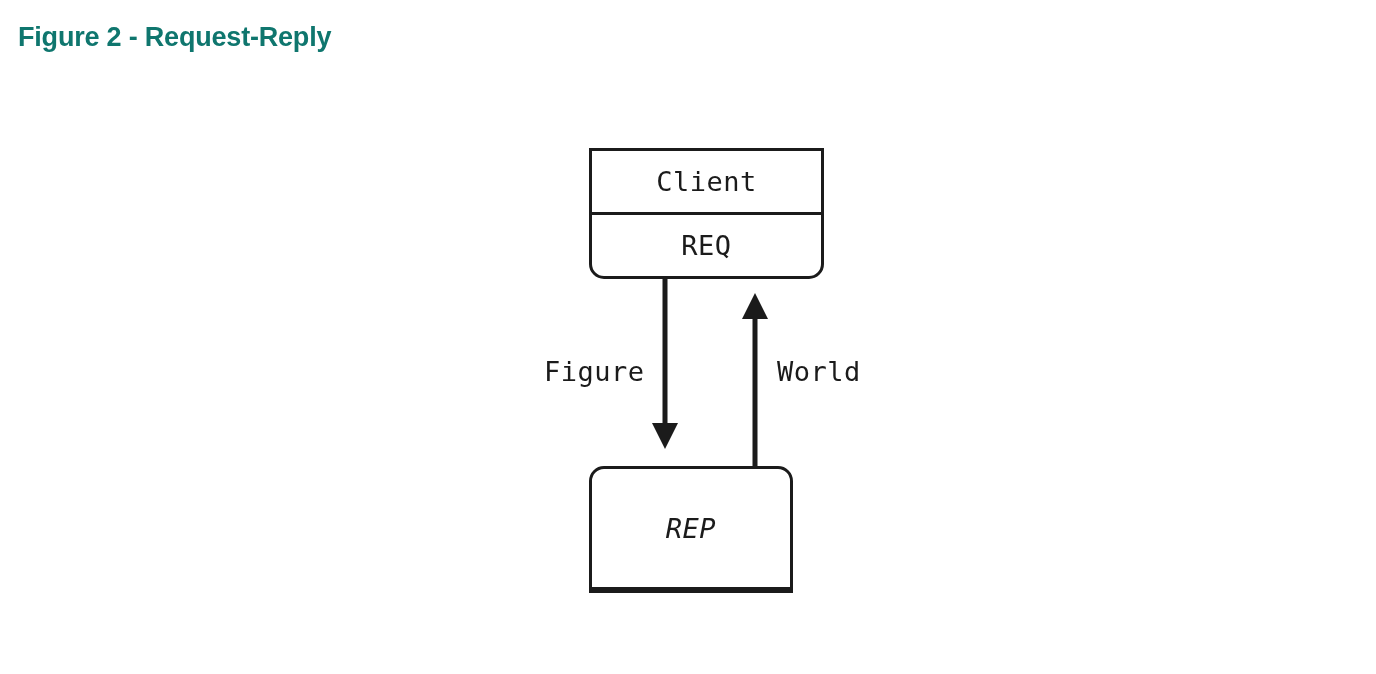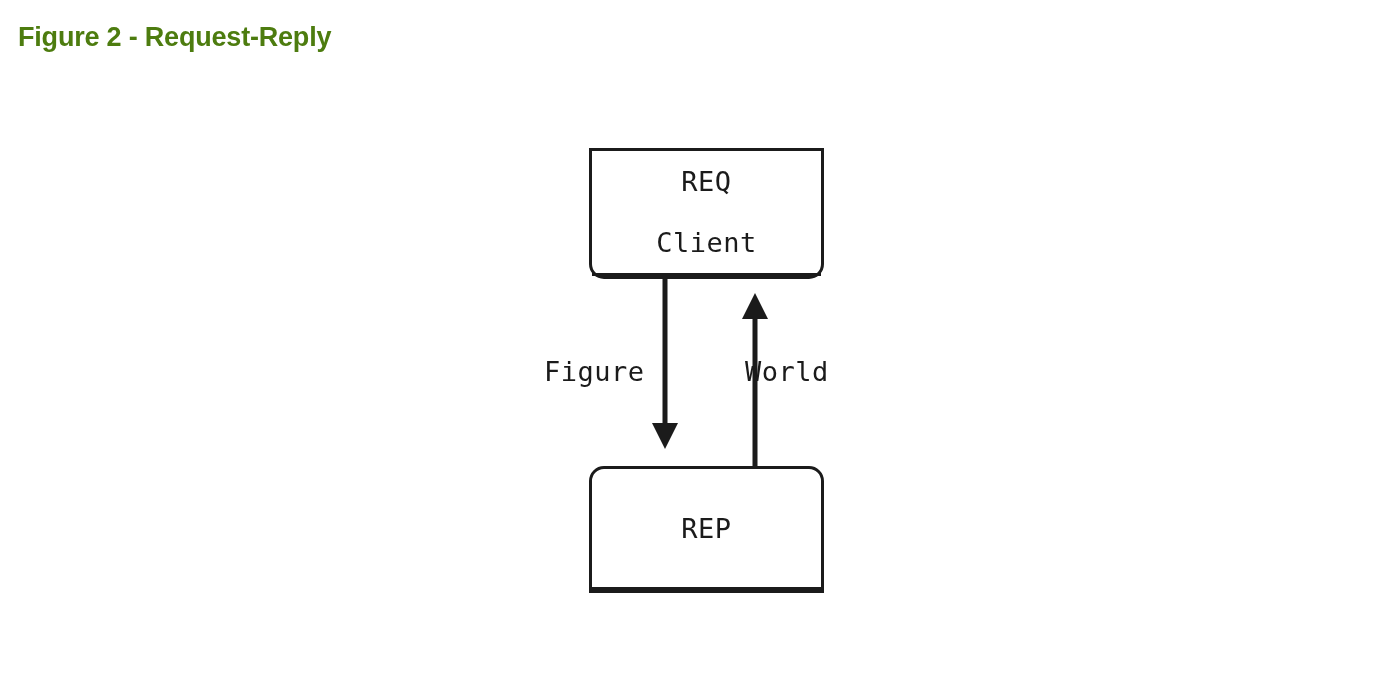--- a/index.html
+++ b/index.html
@@ -17,21 +17,21 @@
     -webkit-font-smoothing: antialiased;
   }
 
   #figure-title {
     position: absolute;
     left: 18px;
     top: 22px;
     font-family: "Liberation Sans", sans-serif;
     font-size: 27px;
     font-weight: bold;
-    color: #4d7c0f;
+    color: #0f766e;
     letter-spacing: -0.2px;
     white-space: nowrap;
   }
 
   #diagram-canvas {
     position: absolute;
     left: 0;
     top: 0;
     width: 1376px;
     height: 674px;
@@ -55,23 +55,24 @@
   #client-node {
     left: 589px;
     top: 148px;
     width: 235px;
     height: 131px;
     border-radius: 0 0 15px 15px;
   }
   #server-node {
     left: 589px;
     top: 466px;
-    width: 235px;
+    width: 204px;
     height: 127px;
     border-radius: 15px 15px 0 0;
+    font-style: italic;
   }
 
   .node-cell {
     flex: 1 1 0;
     display: flex;
     align-items: center;
     justify-content: center;
     font-family: "DejaVu Sans Mono", "Liberation Mono", monospace;
     font-size: 27px;
     color: #1b1b1b;
@@ -87,21 +88,21 @@
   .arrow-label {
     position: absolute;
     font-family: "DejaVu Sans Mono", "Liberation Mono", monospace;
     font-size: 27px;
     color: #1b1b1b;
     letter-spacing: 0.5px;
     line-height: 1;
     white-space: nowrap;
   }
   #label-hello { left: 544px; top: 358px; }
-  #label-world { left: 745px; top: 358px; }
+  #label-world { left: 777px; top: 358px; }
 </style>
 </head>
 <body>
 
 <div id="figure-title">Figure 2 - Request-Reply</div>
 
 <svg id="diagram-canvas" viewBox="0 0 1376 674" xmlns="http://www.w3.org/2000/svg">
 
   <g>
     <line x1="665" y1="278" x2="665" y2="428" stroke="#1b1b1b" stroke-width="5"></line>
@@ -109,22 +110,22 @@
   </g>
 
   <g>
     <line x1="755" y1="466" x2="755" y2="314" stroke="#1b1b1b" stroke-width="5"></line>
     <polygon points="755,293 742,319 768,319" fill="#1b1b1b"></polygon>
   </g>
 </svg>
 
 <div id="client-node" class="node-box">
   <div class="shadow-layer" style="left:9px; top:9px; width:235px; height:131px; border-radius:0 0 15px 15px;"></div>
+  <div class="node-cell divider-below">Client</div>
   <div class="node-cell">REQ</div>
-  <div class="node-cell divider-below">Client</div>
 </div>
 
 <div id="server-node" class="node-box">
   <div class="shadow-layer" style="left:9px; top:9px; width:235px; height:127px; border-radius:15px 15px 0 0;"></div>
   <div class="node-cell divider-below">REP</div>
 </div>
 
 <div id="label-hello" class="arrow-label">Figure</div>
 
 <div id="label-world" class="arrow-label">World</div>

